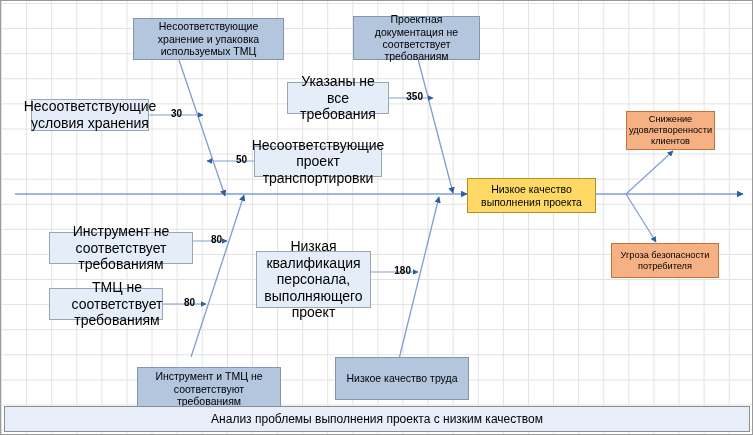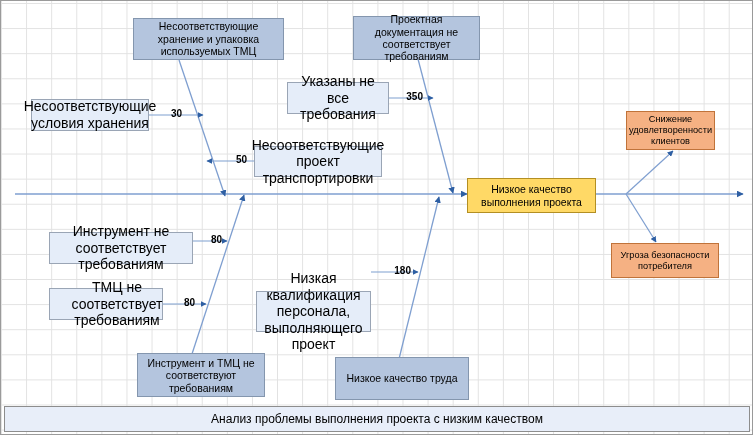--- a/index.html
+++ b/index.html
@@ -130,21 +130,21 @@
   </svg>
 
   <div class="node node-cause-major" style="left:112px; top:17px; width:151px; height:42px;margin-left:20px;">
     <span class="txt">Несоответствующие хранение и упаковка используемых ТМЦ</span>
   </div>
 
   <div class="node node-cause-major" style="left:352px; top:15px; width:127px; height:44px;">
     <span class="txt">Проектная документация не соответствует требованиям</span>
   </div>
 
-  <div class="node node-cause-major" style="left:136px; top:352px; width:128px; height:44px;align-items:flex-end;">
+  <div class="node node-cause-major" style="left:136px; top:366px; width:144px; height:44px;">
     <span class="txt">Инструмент и ТМЦ не соответствуют требованиям</span>
   </div>
 
   <div class="node node-cause-major" style="left:334px; top:356px; width:134px; height:43px;">
     <span class="txt">Низкое качество труда</span>
   </div>
 
   <div class="node node-cause-minor" style="left:30px; top:98px; width:118px; height:32px;">
     <span class="txt">Несоответствующие условия хранения</span>
   </div>
@@ -158,21 +158,21 @@
   </div>
 
   <div class="node node-cause-minor" style="left:48px; top:224px; width:144px; height:32px;margin-top:7px;">
     <span class="txt">Инструмент не соответствует требованиям</span>
   </div>
 
   <div class="node node-cause-minor" style="left:48px; top:287px; width:114px; height:32px;padding-left:25px;">
     <span class="txt">ТМЦ не соответствует требованиям</span>
   </div>
 
-  <div class="node node-cause-minor" style="left:255px; top:250px; width:115px; height:41px;margin-top:40px;">
+  <div class="node node-cause-minor" style="left:255px; top:250px; width:115px; height:57px;">
     <span class="txt">Низкая квалификация персонала, выполняющего проект</span>
   </div>
 
   <div class="node node-problem" style="left:466px; top:177px; width:129px; height:35px;">
     <span class="txt">Низкое качество выполнения проекта</span>
   </div>
 
   <div class="node node-effect" style="left:625px; top:110px; width:89px; height:39px;">
     <span class="txt">Снижение удовлетворенности клиентов</span>
   </div>

